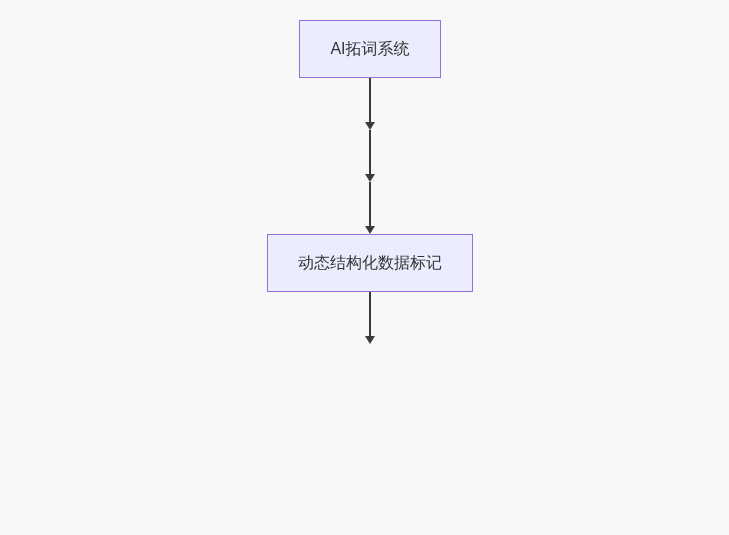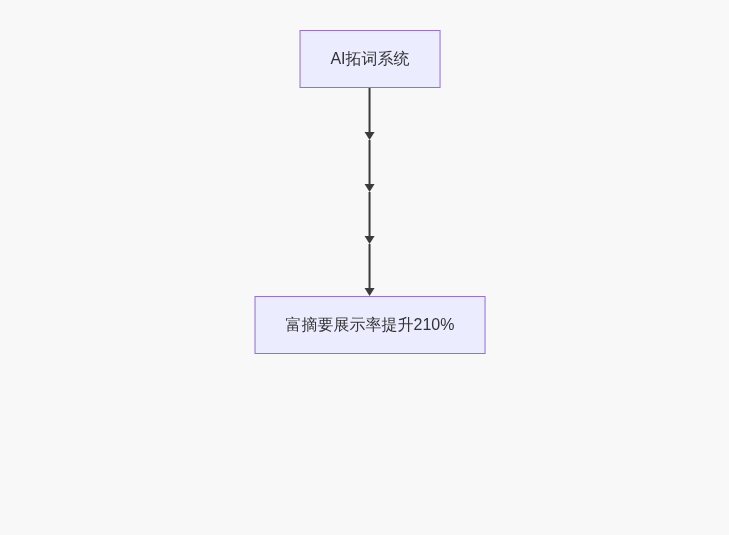--- a/index.html
+++ b/index.html
@@ -20,21 +20,21 @@
     font-family: "Liberation Sans", "DejaVu Sans", sans-serif;
   }
   .canvas {
     position: relative;
     width: 729px;
     height: 535px;
   }
   .flow {
     position: absolute;
     left: 370px;
-    top: 30px;
+    top: 20px;
     transform: translateX(-50%);
     display: flex;
     flex-direction: column;
     align-items: center;
   }
   .node {
     background: var(--node-fill);
     border: 1px solid var(--node-border);
     color: var(--text-color);
     font-size: 16px;
@@ -82,24 +82,24 @@
       <div class="edge-line"></div>
       <div class="edge-head"></div>
     </div>
 
 
     <div class="edge">
       <div class="edge-line"></div>
       <div class="edge-head"></div>
     </div>
 
+    <div class="node">
+      <span>动态结构化数据标记</span>
+    </div>
 
     <div class="edge">
       <div class="edge-line"></div>
       <div class="edge-head"></div>
     </div>
 
-    <div class="node">
-      <span>富摘要展示率提升210%</span>
-    </div>
 
   </div>
 </div>
 
 </body></html>

